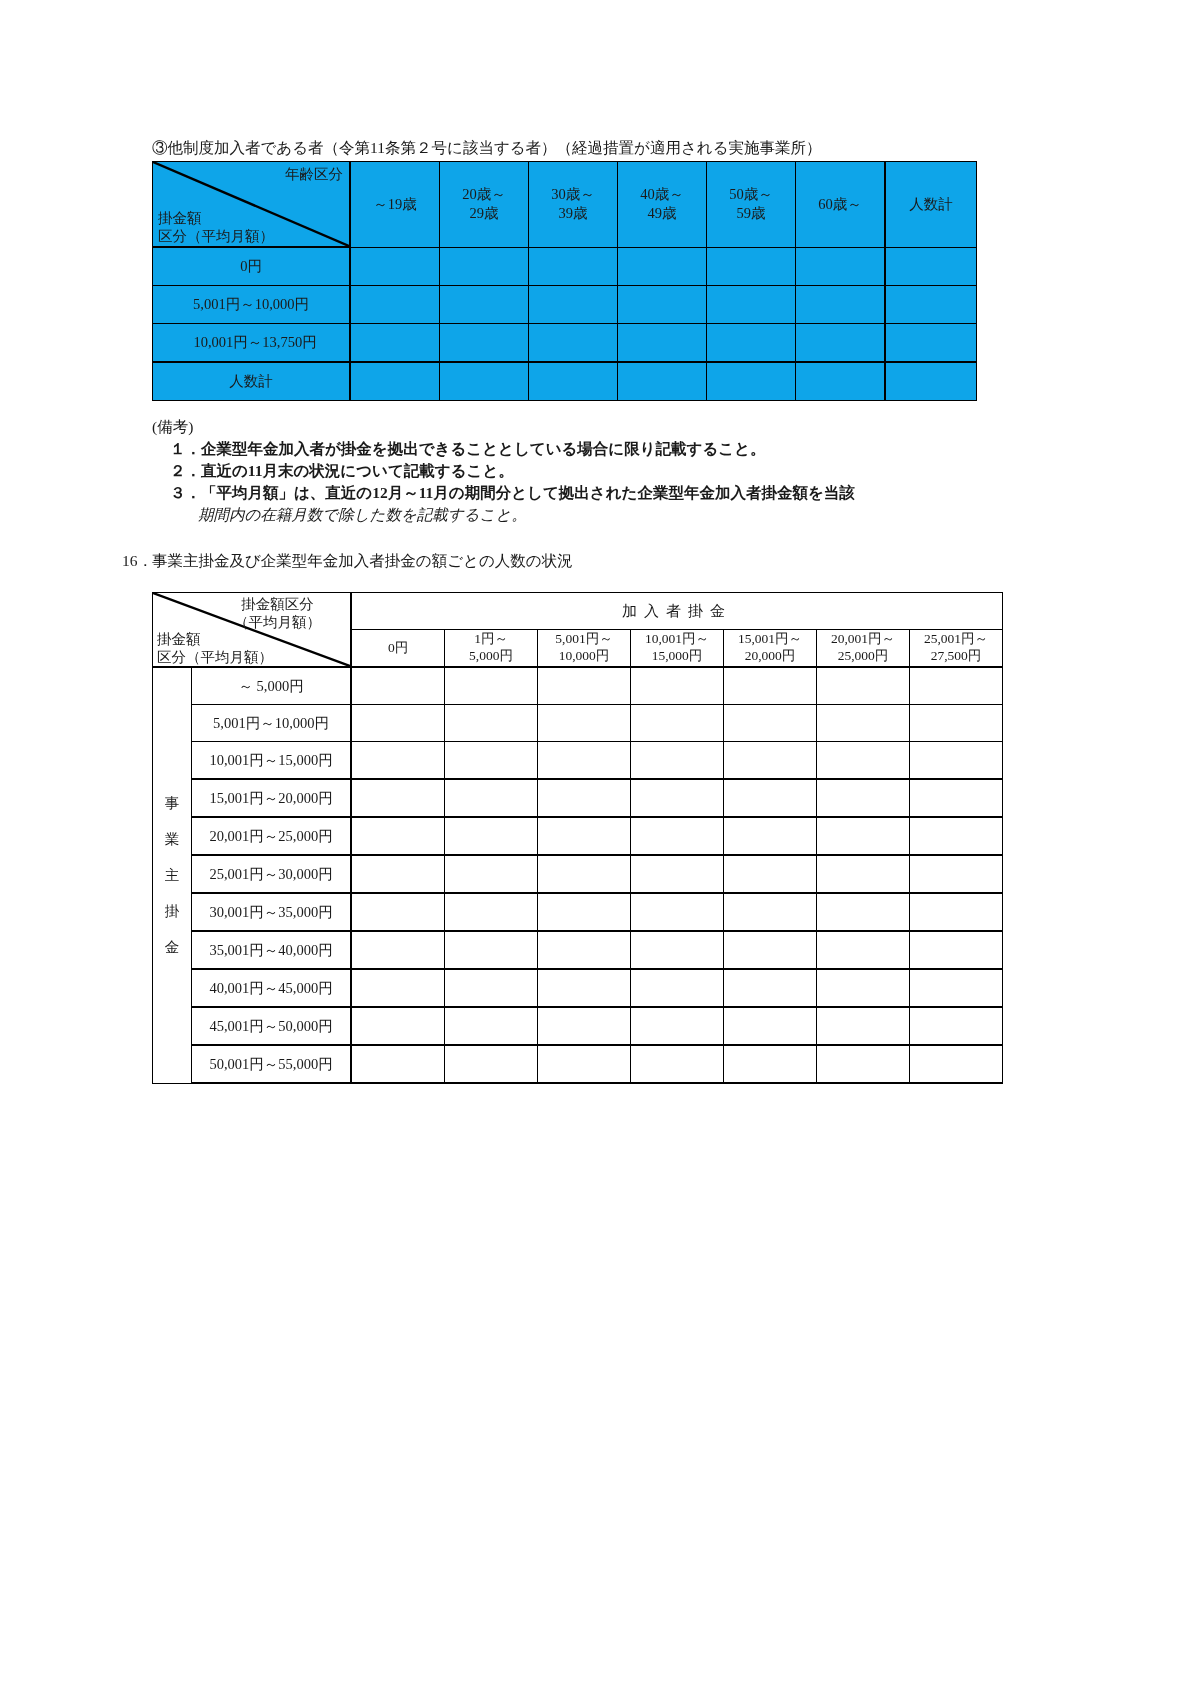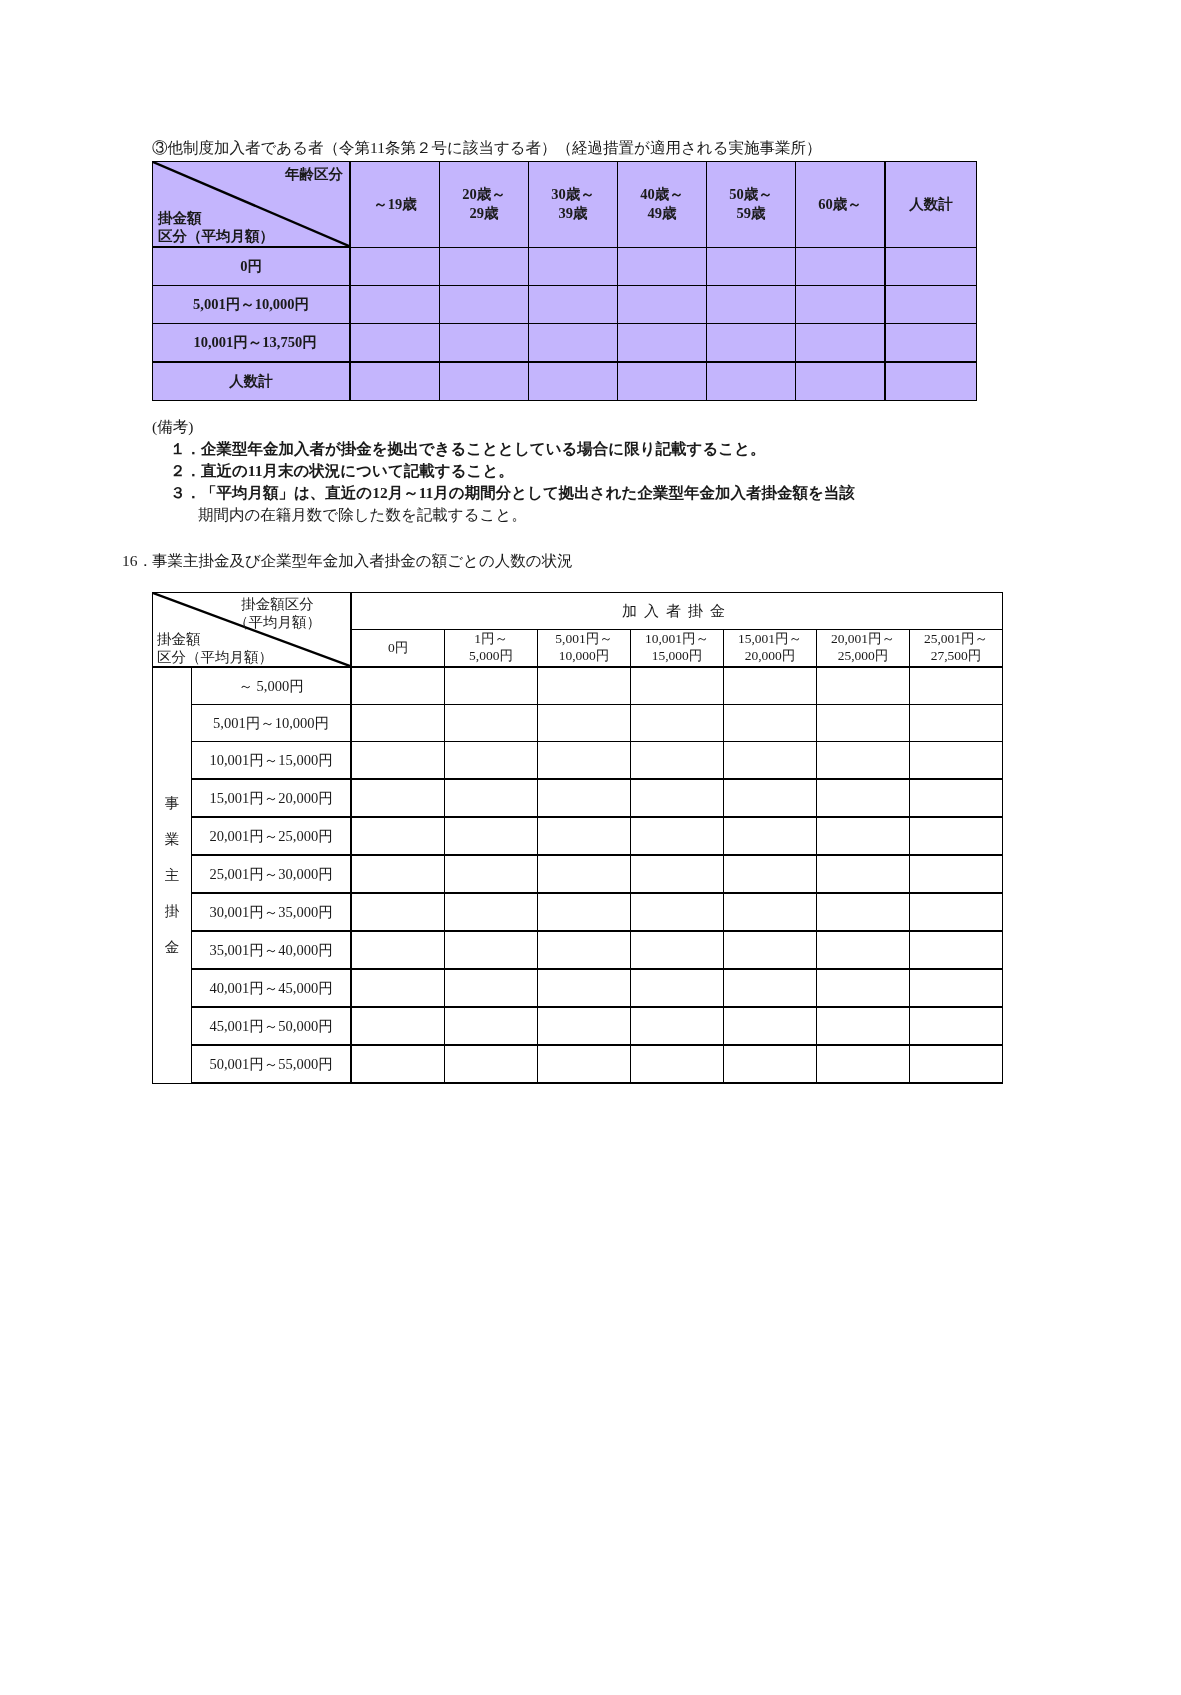--- a/index.html
+++ b/index.html
@@ -36,26 +36,26 @@
   
   #table1 {
     position: absolute;
     left: 152px;
     top: 161px;
     border-collapse: collapse;
     table-layout: fixed;
   }
   #table1 td, #table1 th {
     border: 1px solid #000;
-    font-weight: bold;
+    font-weight: normal;
     font-size: 14.5px;
     padding: 0;
     text-align: center;
     vertical-align: middle;
-    background: #c4b5fd;
+    background: #0ea5e9;
   }
   #table1 .corner {
     width: 196px;
     height: 84px;
     position: relative;
     border-right: 2.5px solid #000;
     border-bottom: 2.5px solid #000;
     padding: 0;
   }
   .corner-inner {
@@ -117,20 +117,21 @@
   }
   #remarks .rem-title { margin-left: 0px; }
   #remarks .rem-item {
     margin-left: 18px;
     white-space: nowrap;
     font-weight: bold;
   }
   #remarks .rem-cont {
     margin-left: 46px;
     white-space: nowrap;
+    font-style: italic;
   }
 
   
   #sec16-num {
     position: absolute;
     left: 122px;
     top: 551px;
     font-size: 15.5px;
     white-space: nowrap;
   }

